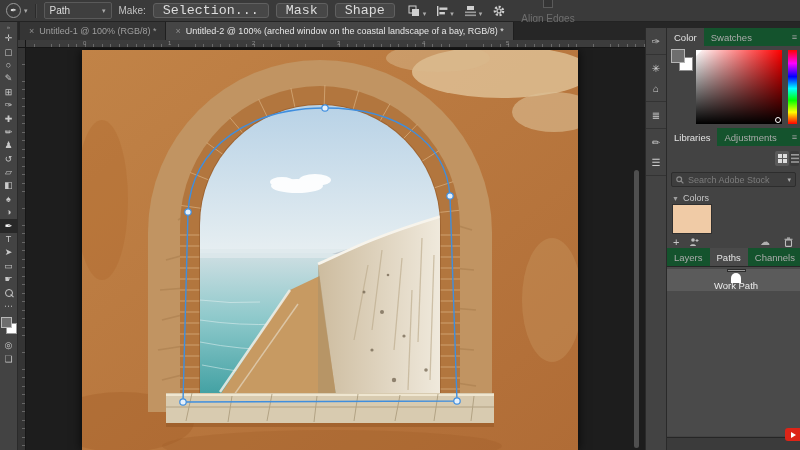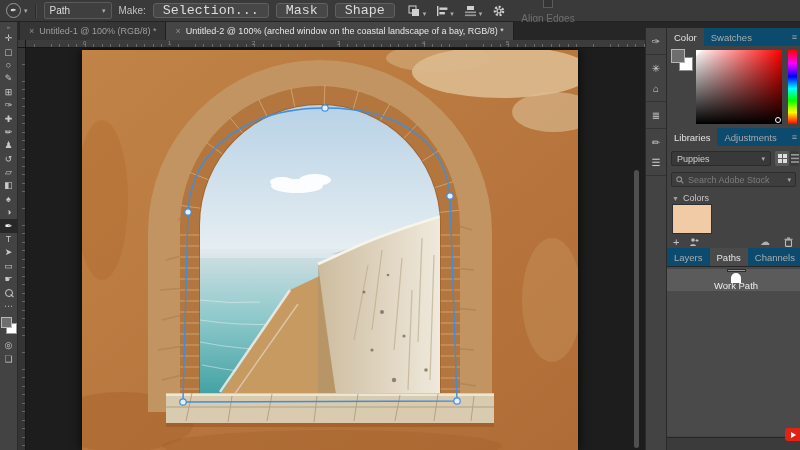--- a/index.html
+++ b/index.html
@@ -51,21 +51,21 @@
           background:repeating-linear-gradient(to bottom,transparent 0 7.6px,#666 7.6px 8.47px);}
   .corner{position:absolute;left:0;top:0;width:8px;height:8px;background:#3c3c3c;border-right:1px solid #161616;border-bottom:1px solid #161616;box-sizing:border-box;}
   .docwrap{position:absolute;left:64px;top:10px;width:496px;height:400px;box-shadow:0 0 10px rgba(0,0,0,.8);}
   .vscroll{position:absolute;left:616px;top:130px;width:5px;height:278px;background:#4f4f4f;border-radius:3px;}
   
   .rail{position:absolute;left:645px;top:28px;width:22px;height:422px;background:#434343;border-left:1px solid #2a2a2a;border-right:1px solid #2a2a2a;box-sizing:border-box;}
   .railgrp{border-bottom:1px solid #333;padding:3px 0;}
   .railico{height:20px;display:flex;align-items:center;justify-content:center;font-size:10px;color:#cfcfcf;}
   
   .panels{position:absolute;left:667px;top:28px;width:133px;height:422px;background:#434343;}
-  .strip{position:relative;height:18px;background:#0c4a6e;display:flex;align-items:stretch;font-size:9.5px;text-align:center;}
+  .strip{position:relative;height:18px;background:#14532d;display:flex;align-items:stretch;font-size:9.5px;text-align:center;}
   .ptab{display:flex;align-items:center;padding:0 7px;color:#ababab;}
   .ptab.active{background:#434343;color:#e3e3e3;}
   .pmenu{position:absolute;right:3px;top:4px;font-size:9px;color:#a7a7a7;line-height:10px;}
   .colorbody{position:relative;height:82px;}
   .cchips{position:absolute;left:4px;top:3px;width:24px;height:24px;}
   .cchips .b{position:absolute;left:8px;top:8px;width:12px;height:12px;border:1px solid #8e8e8e;}
   .cchips .f{position:absolute;left:0;top:0;width:12px;height:12px;border:1px solid #b5b5b5;}
   .satsq{position:absolute;left:29px;top:4px;width:86px;height:74px;
          background:linear-gradient(to bottom,rgba(0,0,0,0),#000),linear-gradient(to right,#fff,rgba(255,255,255,0)),#f00;}
   .satsq .tl{position:absolute;left:0;top:0;width:0;height:0;border-top:6px solid #fff;border-right:6px solid transparent;}
@@ -358,24 +358,20 @@
       </div>
       <div class="huebar"></div>
     </div>
 
     <div class="strip">
       <span class="ptab active">Libraries</span>
       <span class="ptab">Adjustments</span>
       <span class="pmenu">≡</span>
     </div>
     <div class="libbody">
-      <div class="libsel">
-        <span>Puppies</span>
-        <span class="chev">▾</span>
-      </div>
       <span class="viewbtn grid">
         <svg class="iconsvg" width="9" height="9" viewBox="0 0 9 9">
             <rect width="4" height="4" fill="#dedede"></rect>
             <rect x="5" width="4" height="4" fill="#dedede"></rect>
             <rect y="5" width="4" height="4" fill="#dedede"></rect>
             <rect x="5" y="5" width="4" height="4" fill="#dedede"></rect>
           </svg>
       </span>
       <span class="viewbtn list">
         <svg class="iconsvg" width="8" height="9" viewBox="0 0 8 9">

